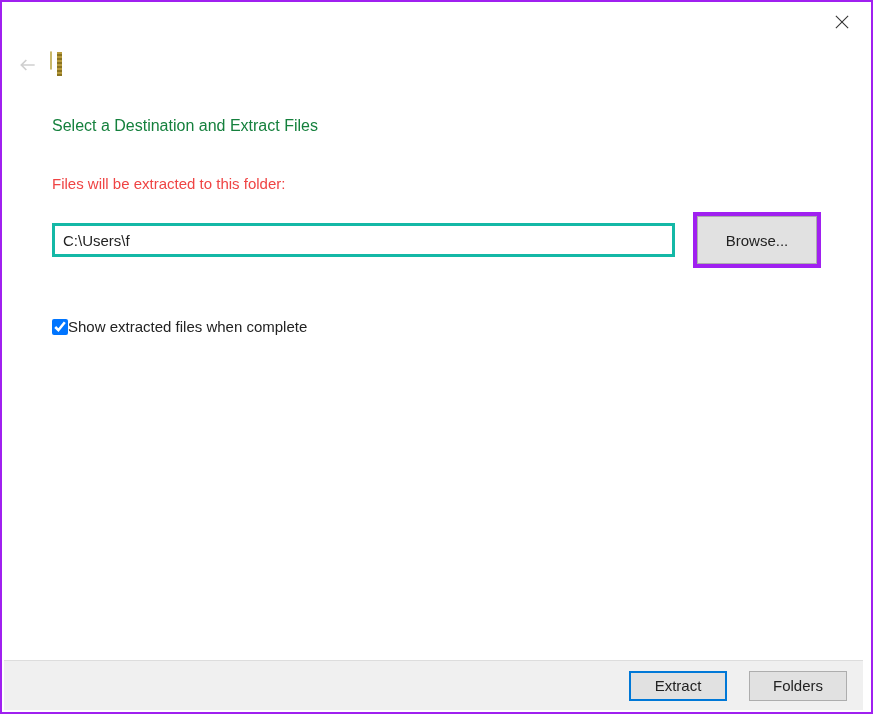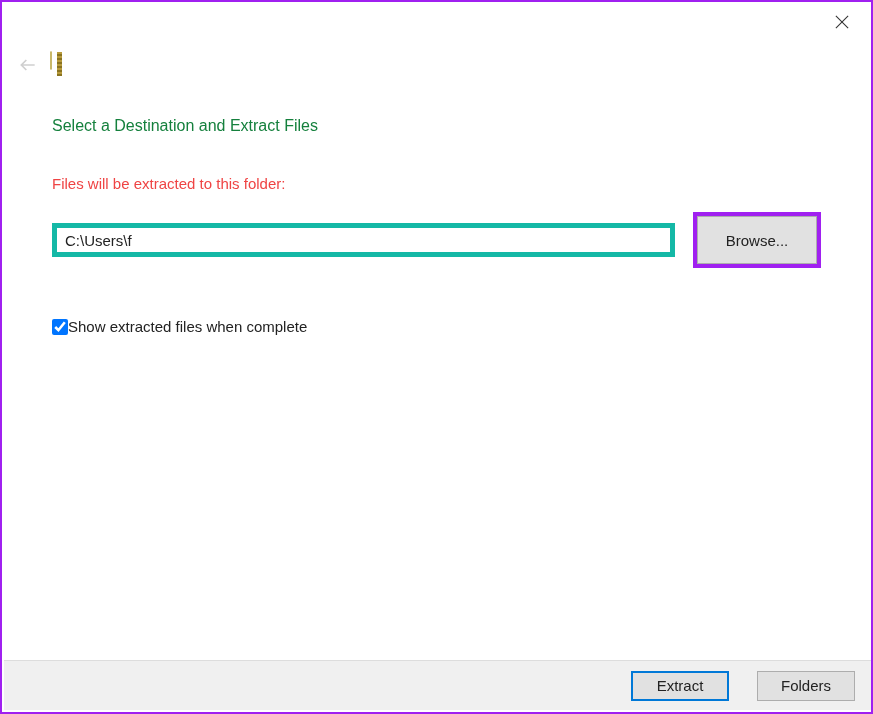--- a/index.html
+++ b/index.html
@@ -93,21 +93,21 @@
     }
     .path-row {
       display: flex;
       align-items: center;
       gap: 18px;
       margin-bottom: 50px;
     }
     .path-input {
       flex: 1;
       height: 34px;
-      border: 5px solid #14b8a6;
+      border: 3px solid #14b8a6;
       padding: 4px 8px;
       font-size: 15px;
       font-family: inherit;
       color: #222;
       background: #fff;
     }
     .browse-btn-wrap {
       border: 4px solid #a020f0;
       padding: 0;
     }
@@ -130,29 +130,29 @@
     }
     .checkbox-row input[type="checkbox"] {
       width: 16px;
       height: 16px;
       cursor: pointer;
     }
     .checkbox-row label { cursor: pointer; }
     .footer-bar {
       position: absolute;
       left: 2px;
-      right: 0;
+      right: 8px;
       bottom: 2px;
       height: 50px;
       border-top: 1px solid #ddd;
       background: #f0f0f0;
       display: flex;
       align-items: center;
       justify-content: flex-end;
-      gap: 28px;
+      gap: 22px;
       padding-right: 16px;
     }
     .footer-btn {
       min-width: 98px;
       height: 30px;
       font-size: 15px;
       font-family: inherit;
       cursor: pointer;
       color: #222;
     }

